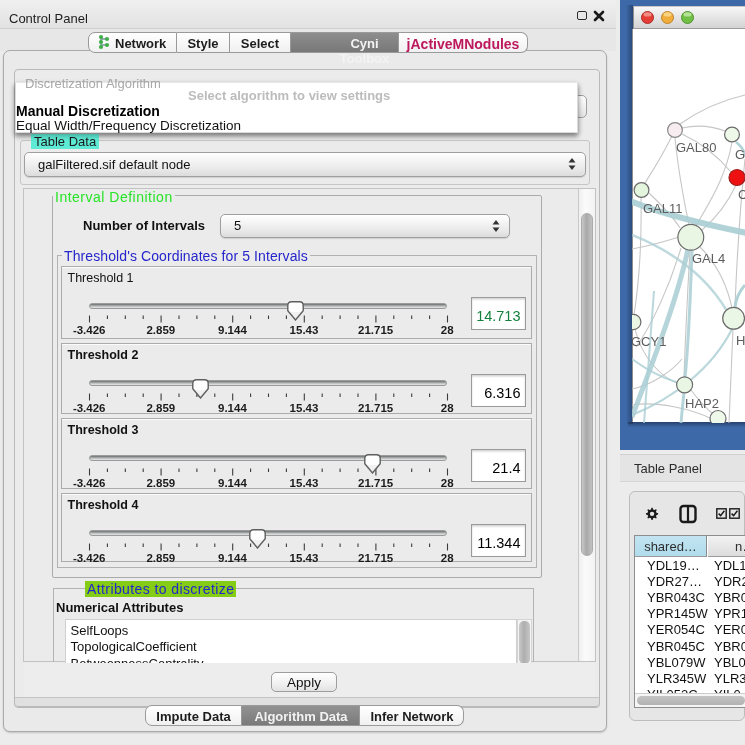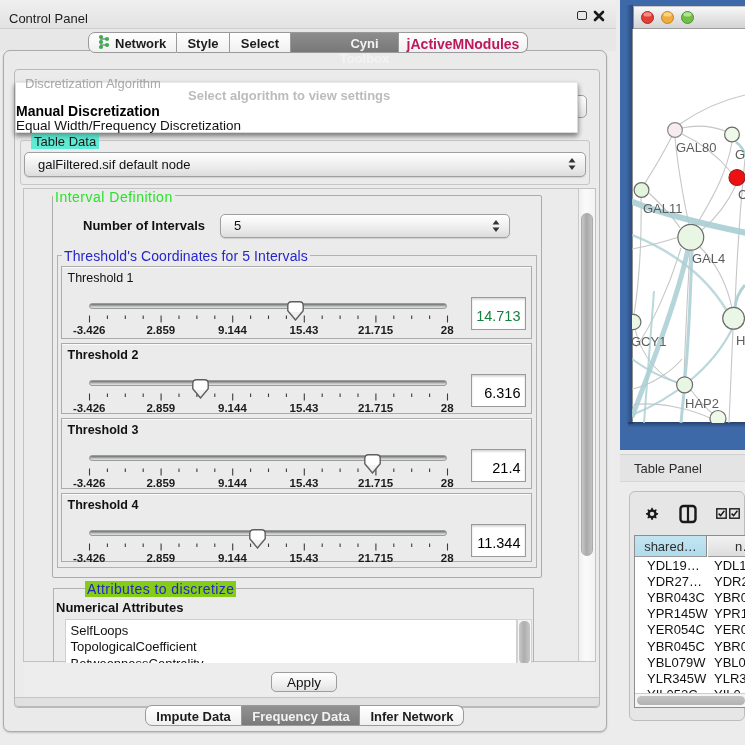--- a/index.html
+++ b/index.html
@@ -257,21 +257,21 @@
   </div>
 <div class="abs" style="left:517px;top:619px;width:15px;height:45px;background:#f4f4f4;border:1px solid #d4d4d4;border-bottom:none;"></div>
 <div class="abs" style="left:519px;top:621px;width:11px;height:43px;border-radius:5px;background:linear-gradient(90deg,#c9c9c9,#aeaeae 45%,#c6c6c6);"></div>
 <div class="abs" style="left:24px;top:663px;width:571px;height:34px;background:#ededed;"></div>
 <div class="abs" style="left:271px;top:672px;width:66px;height:20px;background:linear-gradient(180deg,#ffffff,#ededed 70%,#e2e2e2);border:1px solid #9d9d9d;border-radius:5px;"></div>
 <div class="abs" style="left:271px;top:674.5px;width:66px;text-align:center;font-size:13.5px;color:#111;">Apply</div>
 <div class="abs" style="left:15px;top:697px;width:584px;height:10px;background:#e0e0e0;border-top:1px solid #c4c4c4;border-bottom:1px solid #b9b9b9;border-radius:0 0 4px 4px;"></div>
 <div class="abs" style="left:145px;top:705px;width:97px;height:21px;background:linear-gradient(180deg,#ffffff,#f0f0f0);border:1px solid #9a9a9a;border-top-left-radius:7px;border-bottom-left-radius:7px;"></div>
 <div class="abs" style="left:145px;top:709px;width:97px;height:14px;font-size:13px;font-weight:bold;color:#1c1c1c;text-align:center;">Impute Data</div>
 <div class="abs" style="left:242px;top:705px;width:118px;height:21px;background:linear-gradient(180deg,#929292,#7a7a7a);border:1px solid #9a9a9a;border-left:none;"></div>
-<div class="abs" style="left:242px;top:709px;width:118px;height:14px;font-size:13px;font-weight:bold;color:#f2f2f2;text-align:center;">Frequency Data</div>
+<div class="abs" style="left:242px;top:709px;width:118px;height:14px;font-size:13px;font-weight:bold;color:#f2f2f2;text-align:center;">Algorithm Data</div>
 <div class="abs" style="left:360px;top:705px;width:104px;height:21px;background:linear-gradient(180deg,#ffffff,#f0f0f0);border:1px solid #9a9a9a;border-top-right-radius:7px;border-bottom-right-radius:7px;border-left:none;"></div>
 <div class="abs" style="left:360px;top:709px;width:104px;height:14px;font-size:13px;font-weight:bold;color:#1c1c1c;text-align:center;">Infer Network</div>
 <div class="abs" style="left:620px;top:0;width:125px;height:450px;background:#3d69a8;"></div>
 <div class="abs" style="left:626px;top:5px;width:7px;height:419px;background:linear-gradient(90deg,rgba(30,50,90,0.0),rgba(25,42,78,0.55));"></div>
 <div class="abs" style="left:628px;top:422px;width:117px;height:5px;background:linear-gradient(180deg,rgba(22,38,70,0.6),rgba(30,50,90,0.05));"></div>
 <div class="abs" style="left:633px;top:6px;width:112px;height:22.5px;background:linear-gradient(180deg,#f7f7f7,#d3d3d3);border-bottom:1px solid #9c9c9c;border-left:1px solid #8f8f8f;border-top:1px solid #c9c9c9;"></div>
 <svg class="abs" style="left:640.5px;top:10.5px" width="13" height="13" viewBox="0 0 13 13">
 <circle cx="6.5" cy="6.5" r="6" fill="#e33d35" stroke="#ab2a26" stroke-width="1"></circle>
 <ellipse cx="6.5" cy="3.4" rx="4" ry="2.2" fill="#f79a92" opacity="0.85"></ellipse>
 </svg>

